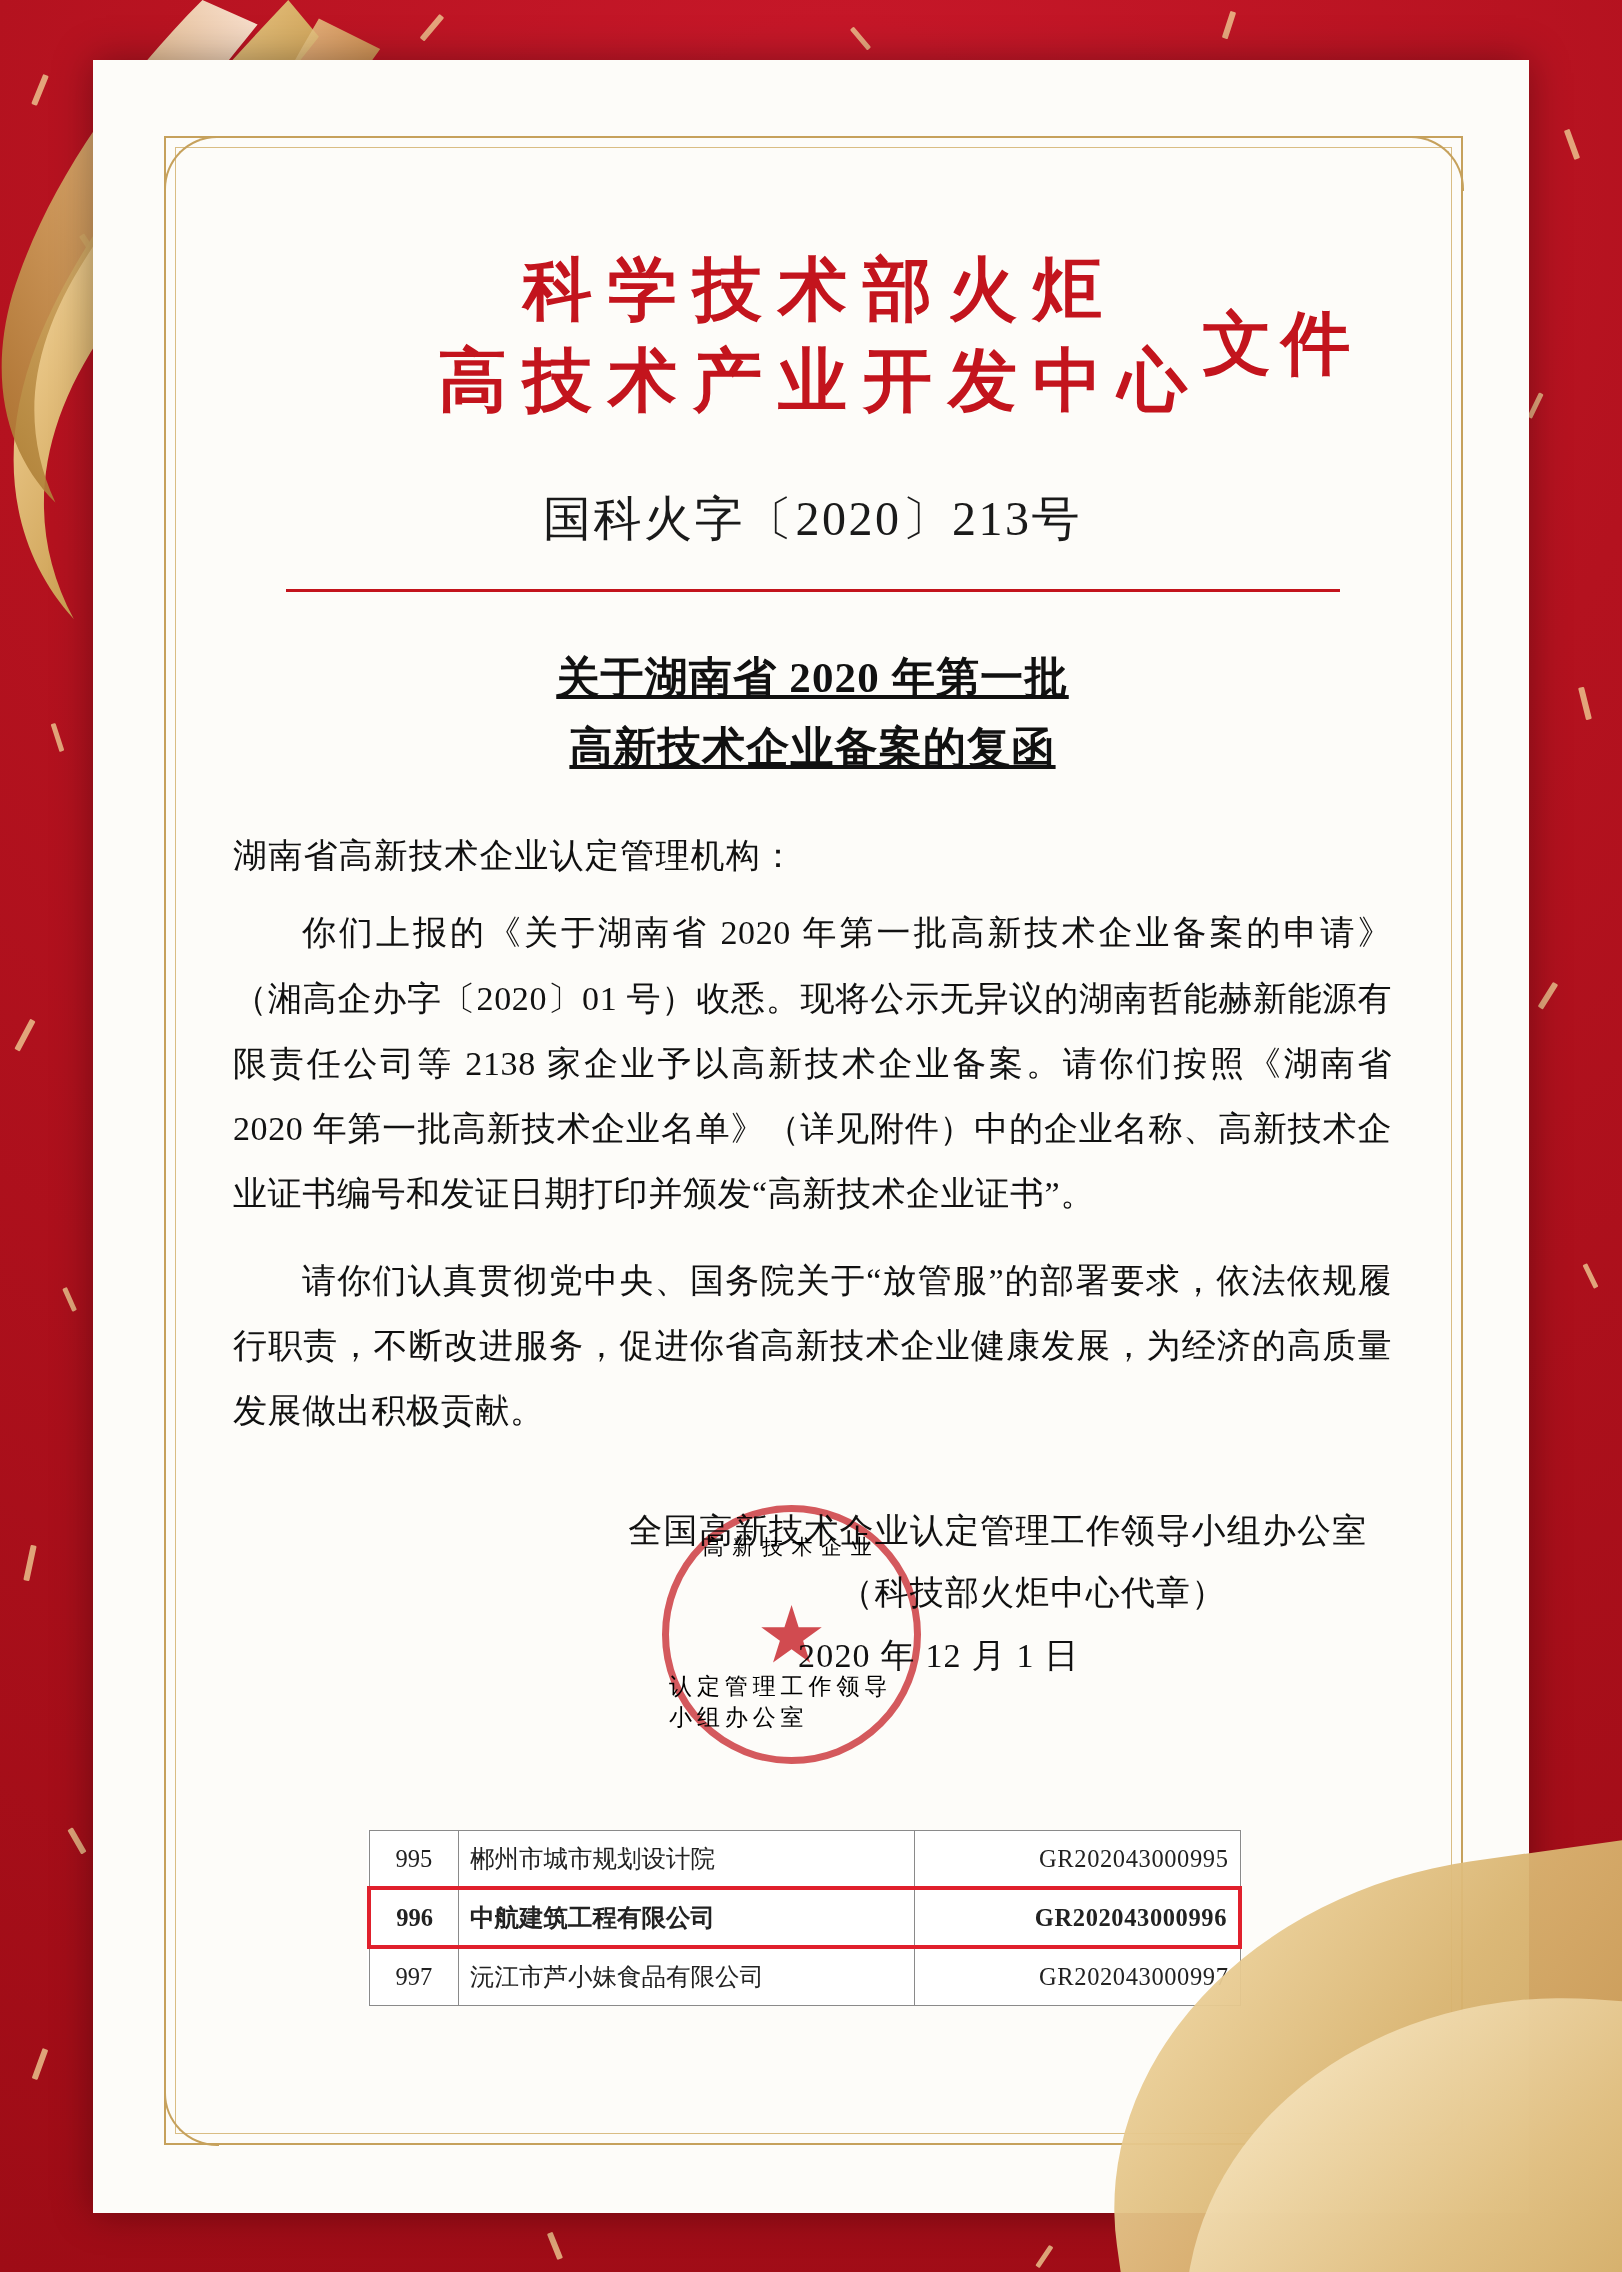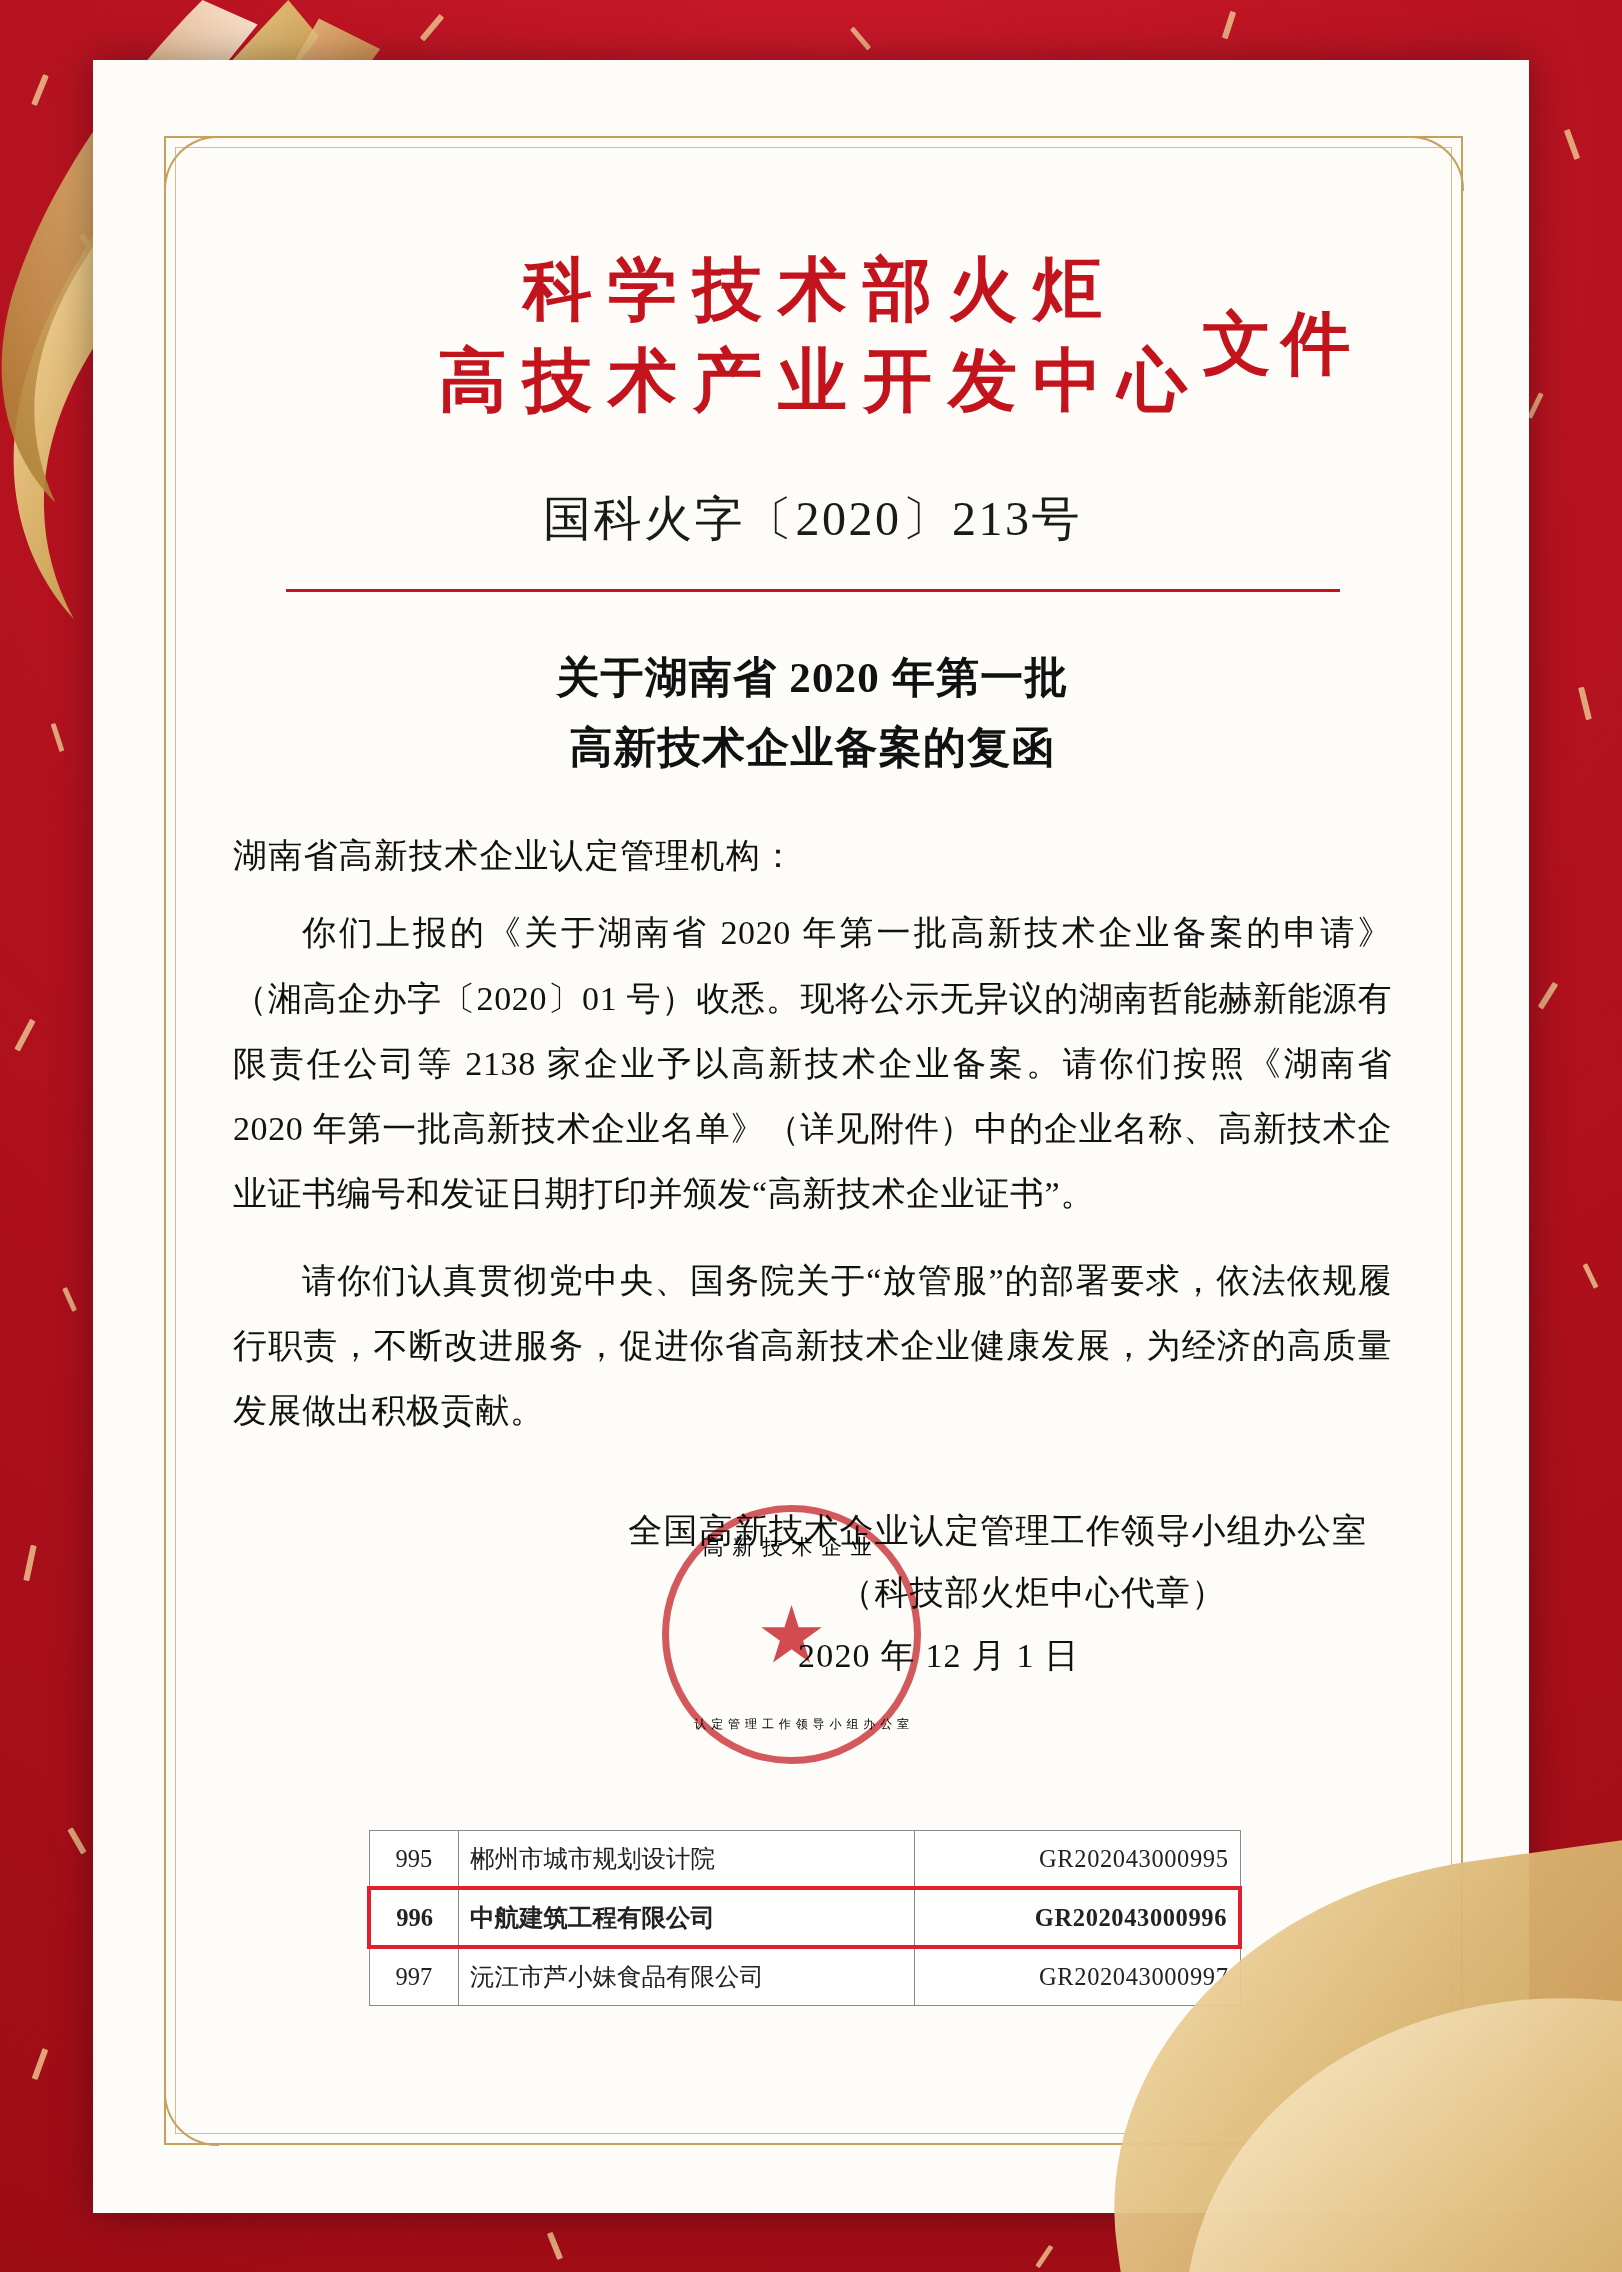--- a/index.html
+++ b/index.html
@@ -123,20 +123,21 @@
   }
 
   .title {
     text-align: center;
     font-weight: bold;
     font-size: 43px;
     line-height: 1.62;
     color: #111;
     margin-top: 51px;
     letter-spacing: 1.2px;
+    text-decoration: underline;
   }
 
   .salutation {
     font-size: 34px;
     color: #111;
     margin-top: 51px;
     letter-spacing: 1.2px;
   }
 
   .para {
@@ -187,22 +188,22 @@
     top: 21px;
     width: 100%;
     text-align: center;
     font-size: 21px;
     letter-spacing: 8.6px;
   }
   .seal-bottom {
     position: absolute;
     bottom: 24.5px;
     width: 100%;
-    text-align: right;
-    font-size: 12px;
+    text-align: left;
+    font-size: 23px;
     letter-spacing: 4.9px;
   }
 
   
   .attach {
     position: absolute;
     left: 367px;
     top: 1830px;
     width: 875px;
     border-collapse: collapse;

